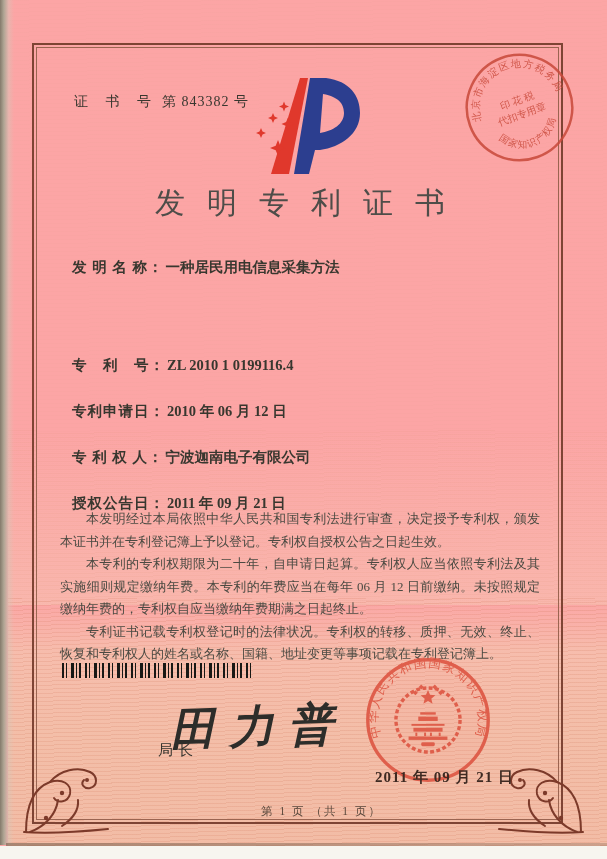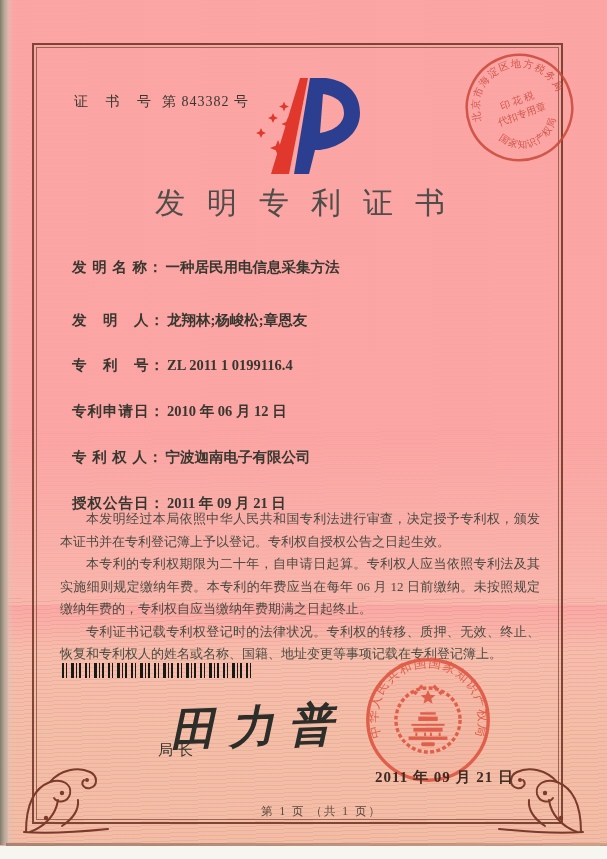--- a/index.html
+++ b/index.html
@@ -122,25 +122,22 @@
         <path d="M17,56 L18.5,59.5 L22,61 L18.5,62.5 L17,66 L15.5,62.5 L12,61 L15.5,59.5 Z"></path>
         <path d="M34,68 L36.3,73.7 L42,76 L36.3,78.3 L34,84 L31.7,78.3 L26,76 L31.7,73.7 Z"></path>
       </g>
     </svg>
 
     <div class="title">发明专利证书</div>
 
     <div class="field f1">
       <span class="flabel">发 明 名 称：</span><span>一种居民用电信息采集方法</span>
     </div>
-    <div class="field f2">
-      <span class="flabel">发　明　人：</span><span>龙翔林;杨峻松;章恩友</span>
-    </div>
     <div class="field f3">
-      <span class="flabel">专　利　号：</span><span>ZL 2011 1 0199116.4</span>
+      <span class="flabel">专　利　号：</span><span>ZL 2010 1 0199116.4</span>
     </div>
     <div class="field f4">
       <span class="flabel">专利申请日：</span><span>2010 年 06 月 12 日</span>
     </div>
     <div class="field f5">
       <span class="flabel">专 利 权 人：</span><span>宁波迦南电子有限公司</span>
     </div>
     <div class="field f6">
       <span class="flabel">授权公告日：</span><span>2011 年 09 月 21 日</span>
     </div>

